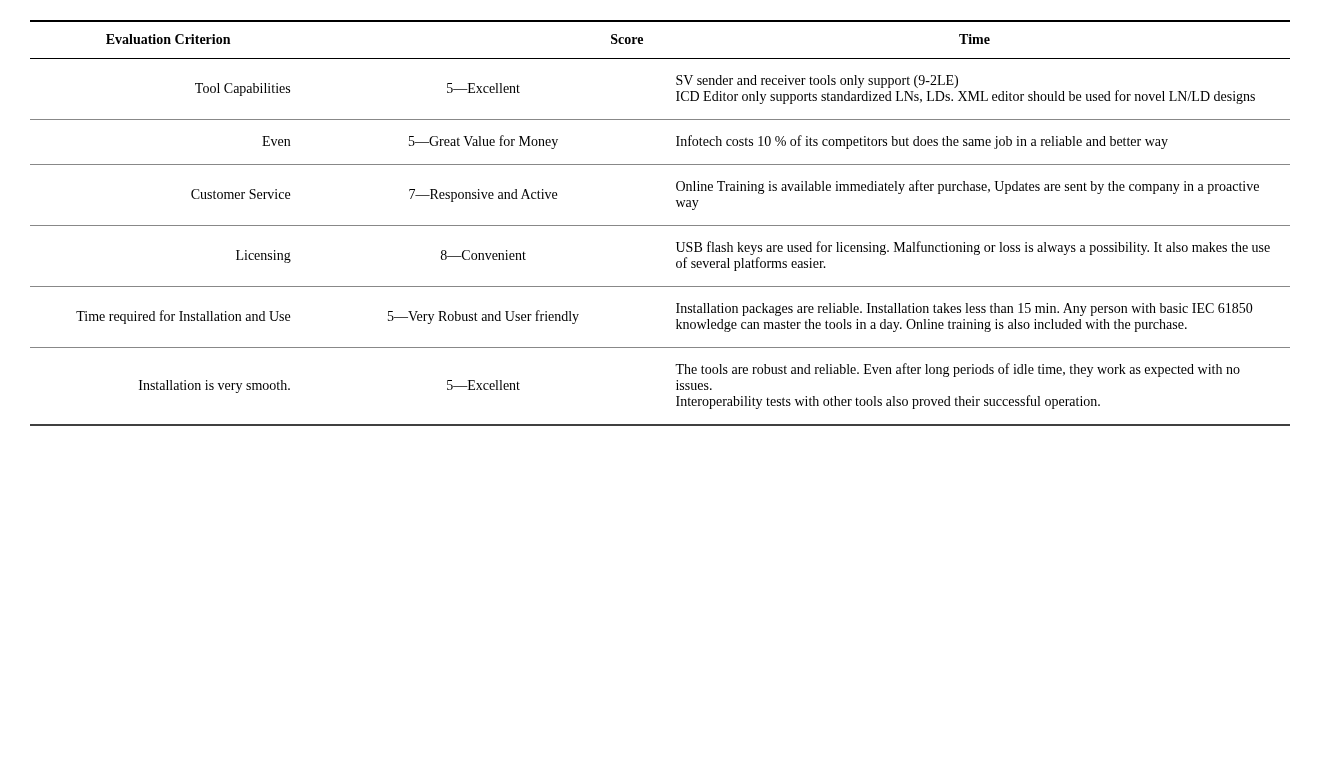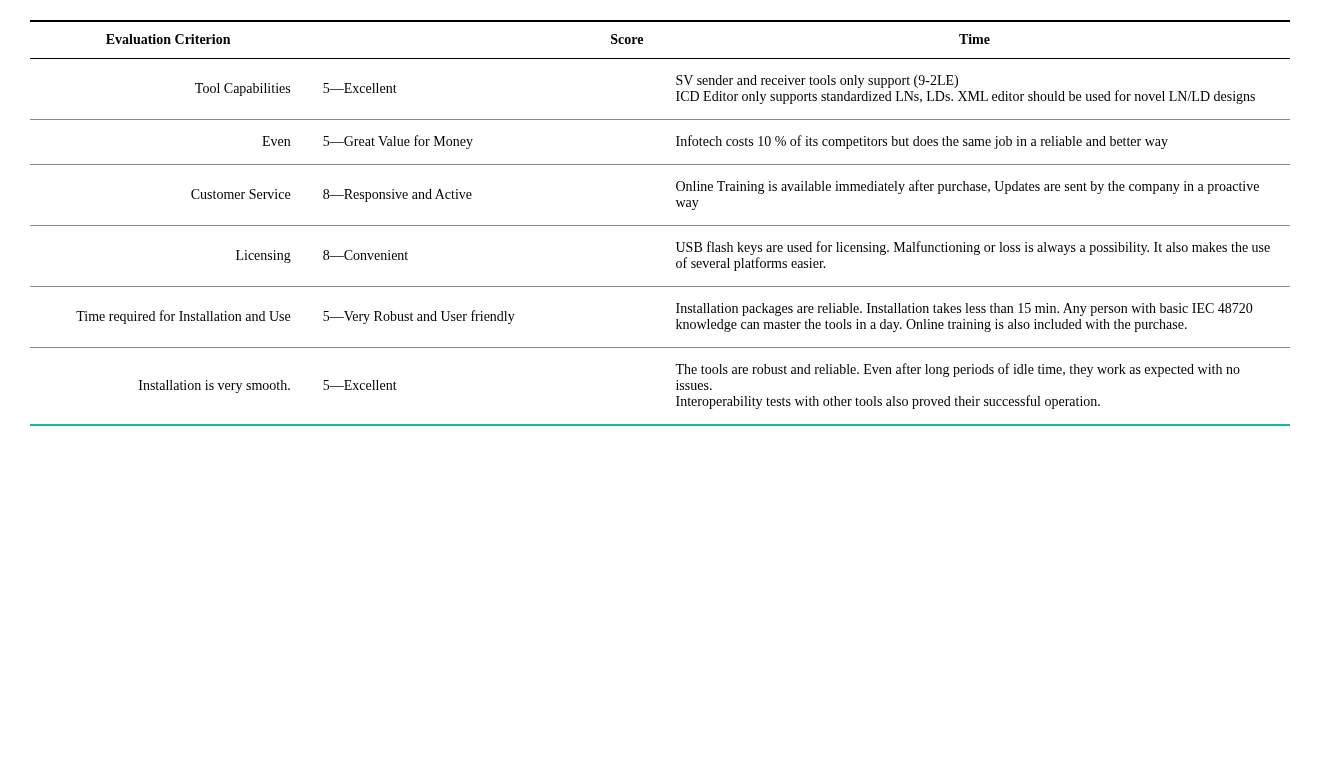--- a/index.html
+++ b/index.html
@@ -23,21 +23,21 @@
 
     .table-container {
       width: 1260px;
       margin: 0 auto;
     }
 
     table {
       width: 100%;
       border-collapse: collapse;
       border-top: 2px solid #000;
-      border-bottom: 2px solid #14b8a6;
+      border-bottom: 2px solid #404040;
     }
 
     thead tr th {
       border-bottom: 1.5px solid #000;
       padding: 10px 16px;
       text-align: center;
       font-weight: bold;
       font-size: 14px;
     }
 
@@ -67,21 +67,21 @@
       vertical-align: middle;
       font-size: 14px;
     }
 
     tbody tr td:first-child {
       text-align: right;
       width: 22%;
     }
 
     tbody tr td:nth-child(2) {
-      text-align: left;
+      text-align: center;
       width: 28%;
     }
 
     tbody tr td:nth-child(3) {
       text-align: left;
       width: 50%;
     }
   </style>
 </head>
 <body>
@@ -101,32 +101,32 @@
           <td>5—Excellent</td>
           <td><span>SV sender and receiver tools only support (9-2LE)</span><br><span>ICD Editor only supports standardized LNs, LDs. XML editor should be used for novel LN/LD designs</span></td>
         </tr>
         <tr>
           <td>Even</td>
           <td>5—Great Value for Money</td>
           <td><span>Infotech costs 10 % of its competitors but does the same job in a reliable and better way</span></td>
         </tr>
         <tr>
           <td>Customer Service</td>
-          <td>8—Responsive and Active</td>
+          <td>7—Responsive and Active</td>
           <td><span>Online Training is available immediately after purchase, Updates are sent by the company in a proactive way</span></td>
         </tr>
         <tr>
           <td>Licensing</td>
           <td>8—Convenient</td>
           <td><span>USB flash keys are used for licensing. Malfunctioning or loss is always a possibility. It also makes the use of several platforms easier.</span></td>
         </tr>
         <tr>
           <td>Time required for Installation and Use</td>
           <td>5—Very Robust and User friendly</td>
-          <td><span>Installation packages are reliable. Installation takes less than 15 min. Any person with basic IEC 48720 knowledge can master the tools in a day. Online training is also included with the purchase.</span></td>
+          <td><span>Installation packages are reliable. Installation takes less than 15 min. Any person with basic IEC 61850 knowledge can master the tools in a day. Online training is also included with the purchase.</span></td>
         </tr>
         <tr>
           <td>Installation is very smooth.</td>
           <td>5—Excellent</td>
           <td><span>The tools are robust and reliable. Even after long periods of idle time, they work as expected with no issues.</span><br><span>Interoperability tests with other tools also proved their successful operation.</span></td>
         </tr>
       </tbody>
   </table>
 </div>
 

